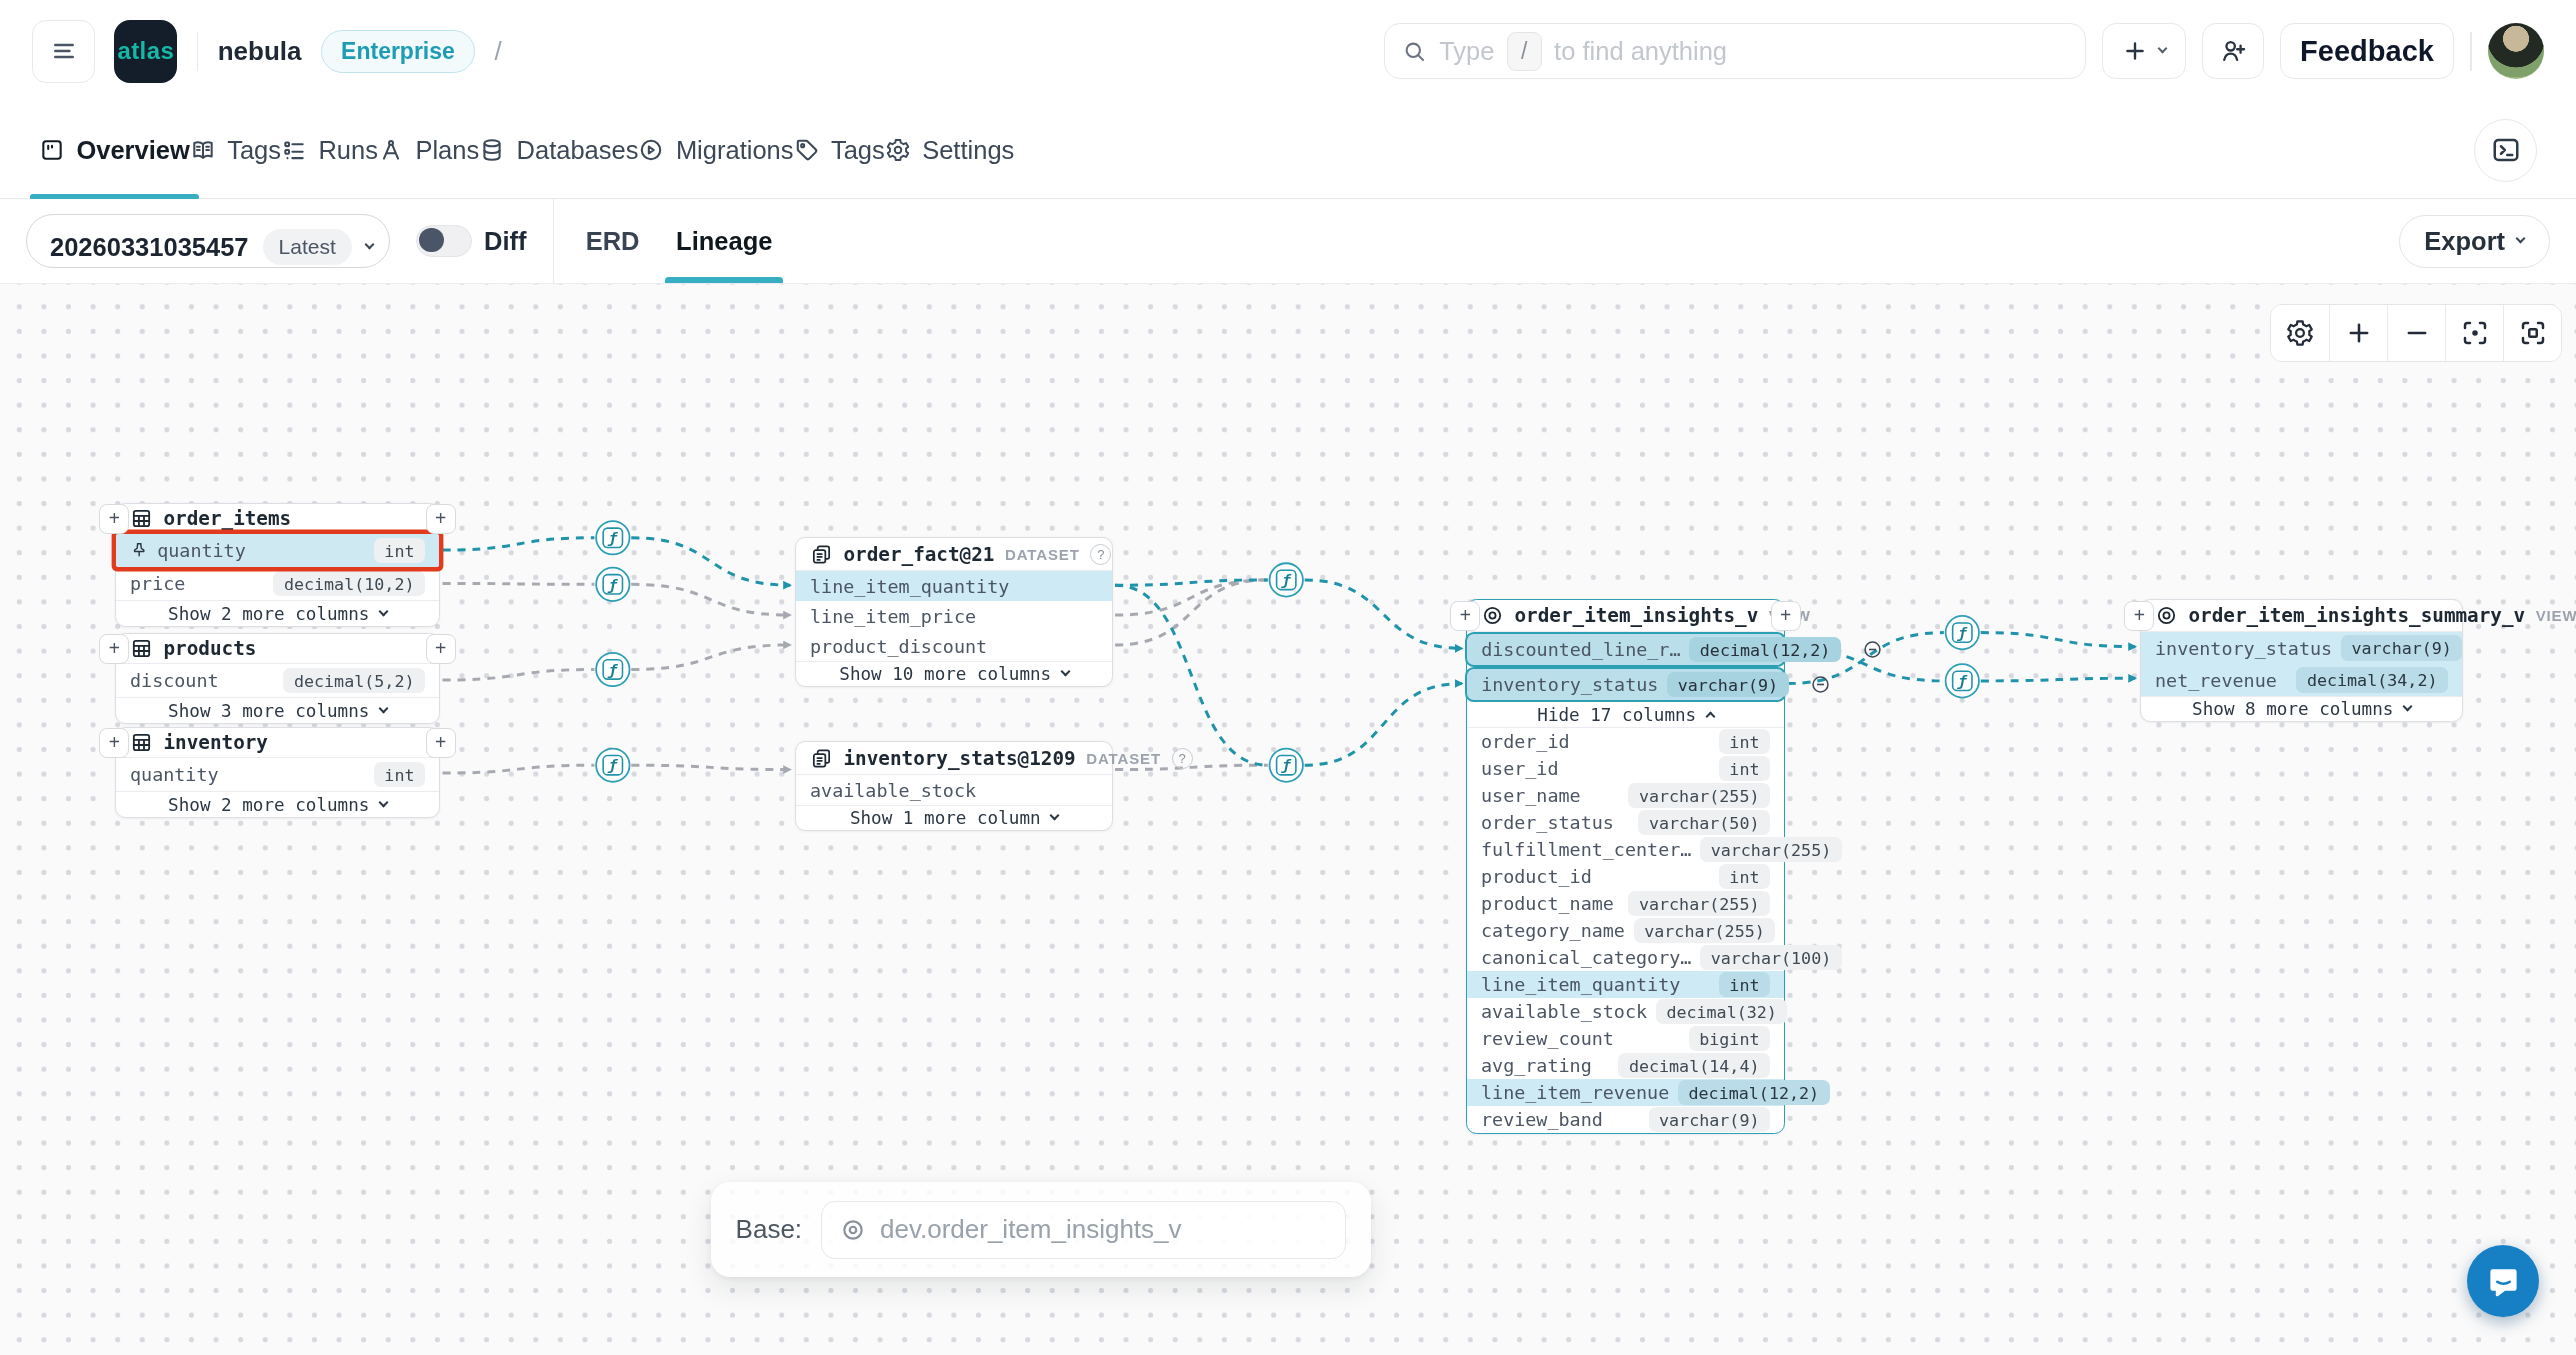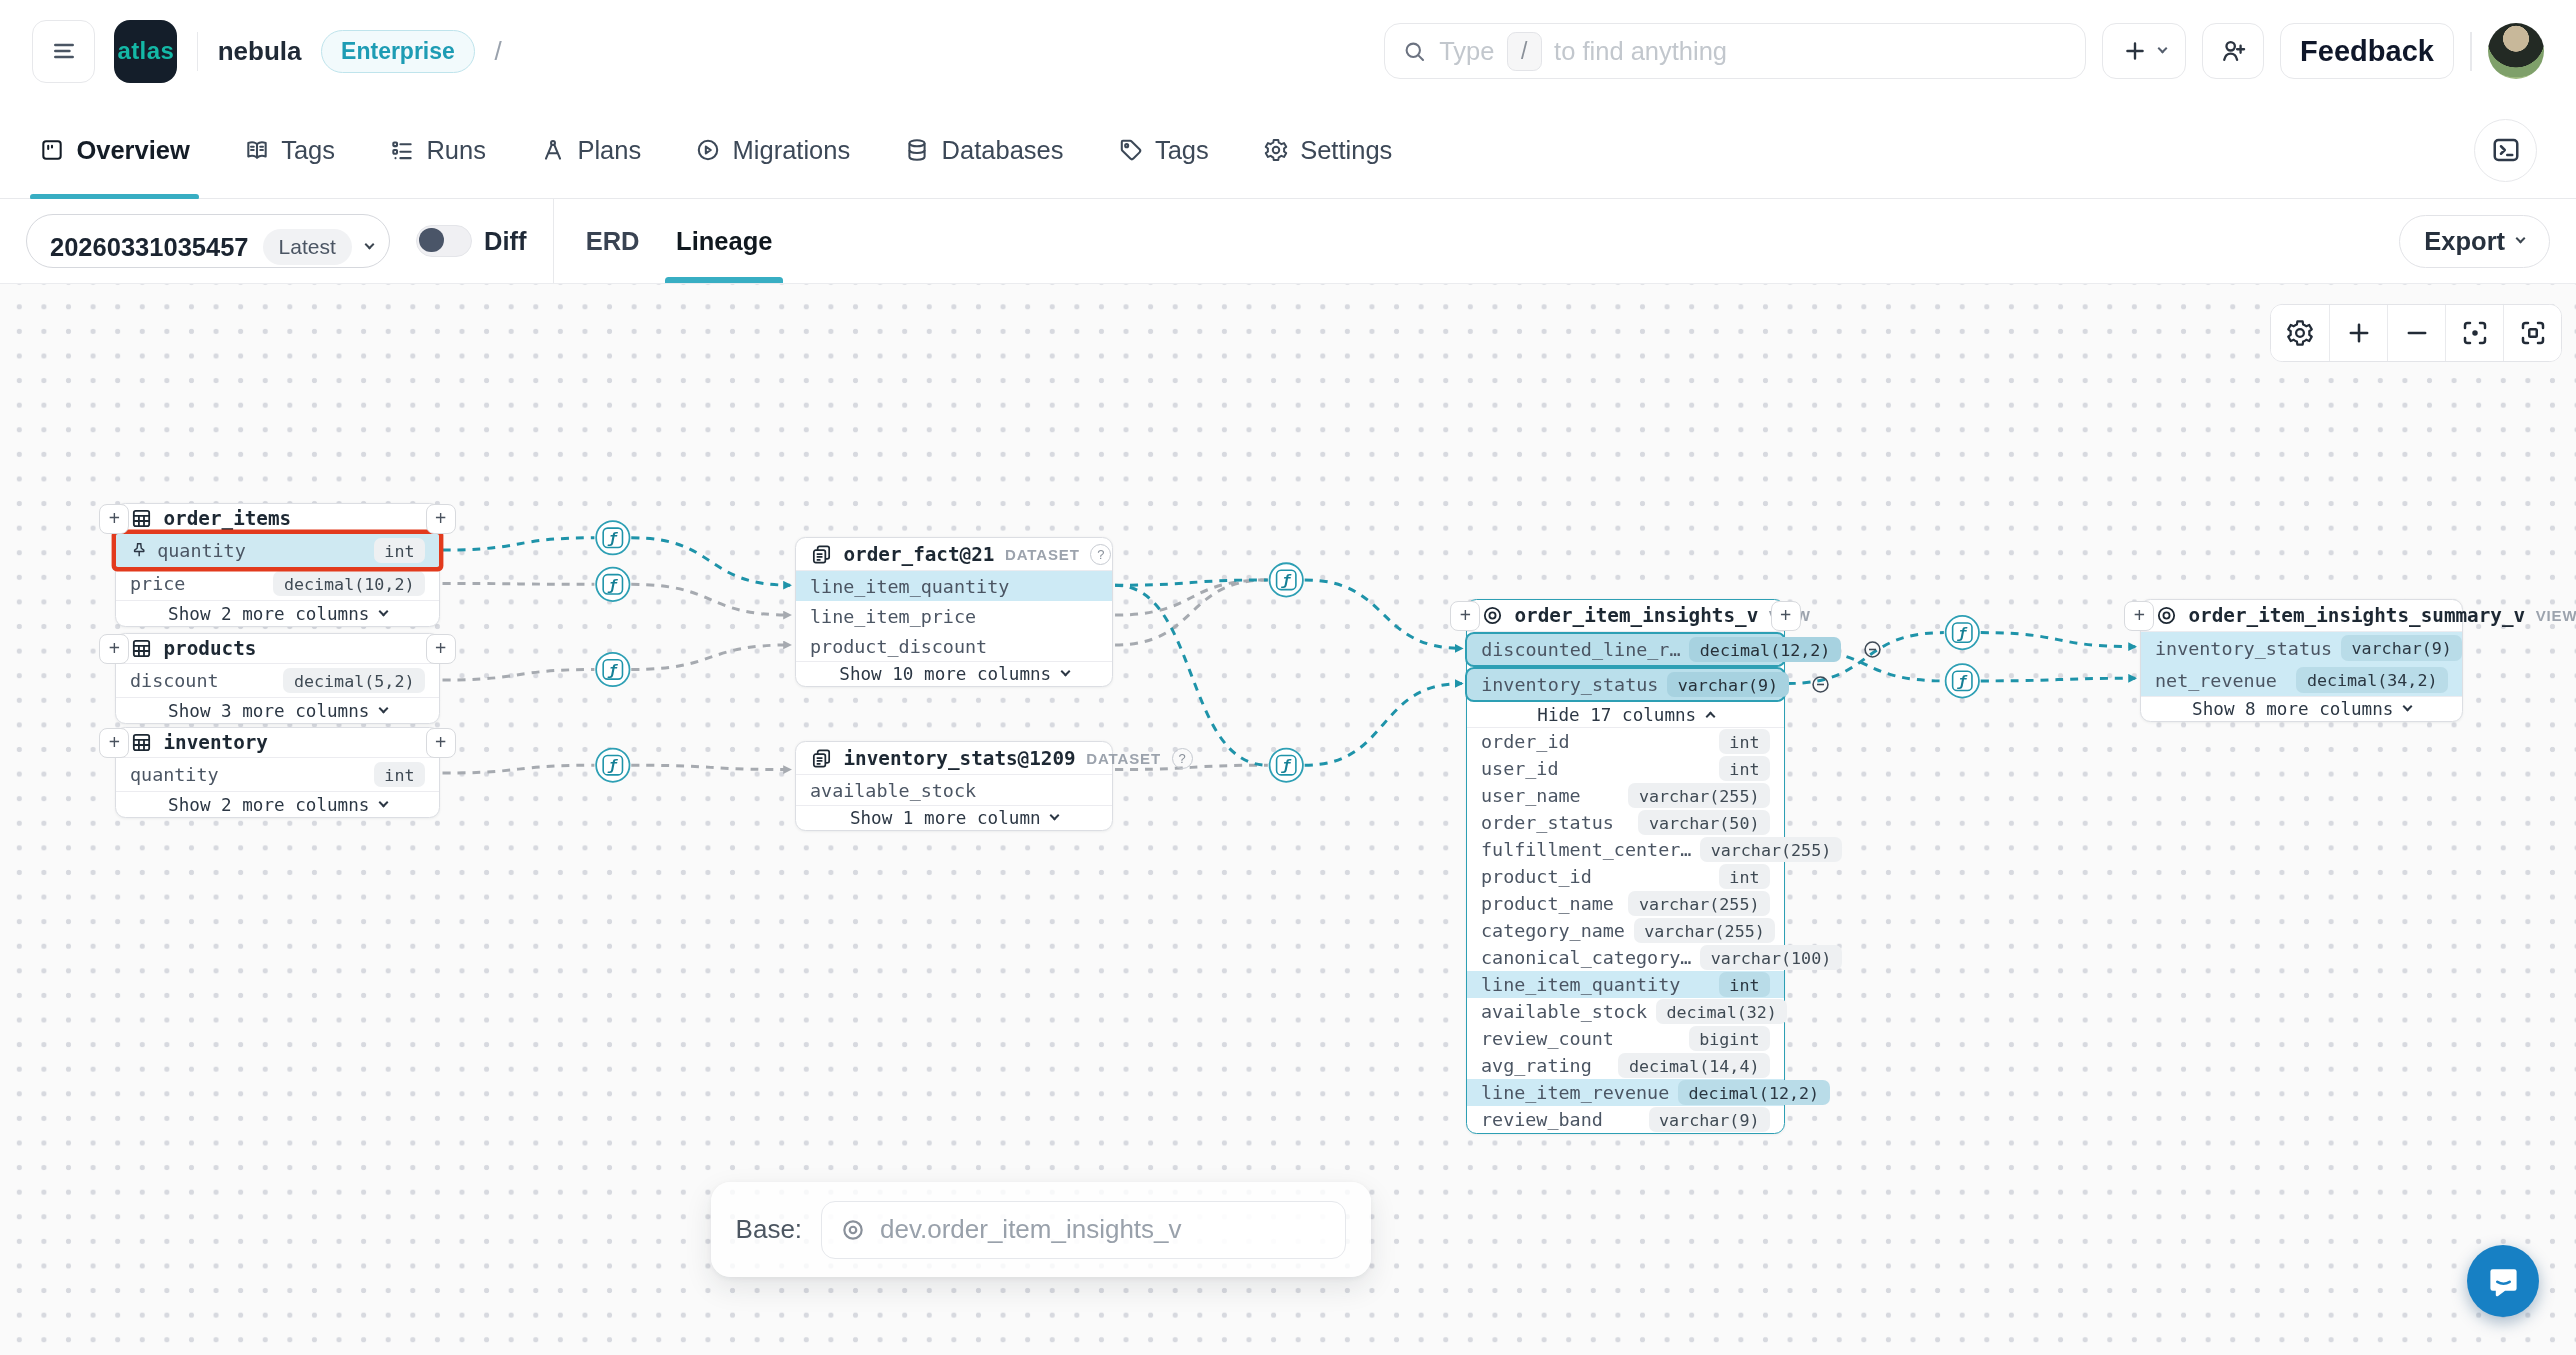--- a/index.html
+++ b/index.html
@@ -148,21 +148,21 @@
     </div>
     <div class="pill-btn fb-btn">
       <span>Feedback</span>
     </div>
     <div class="vdiv"></div>
     <div class="avatar"></div>
   </div>
 </div>
 
 <div class="nav">
-  <div id="nav-tabs" style="display:flex;align-items:flex-end;gap:54px;height:100%">
+  <div id="nav-tabs" style="display:flex;align-items:flex-end;height:100%">
       <div class="tab active">
         <span style="display:flex">
           <svg width="26" height="26" viewBox="0 0 24 24" fill="none" stroke="currentColor" stroke-width="1.9" stroke-linecap="round">
             <rect x="4" y="4" width="16" height="16" rx="2.5"></rect>
             <path d="M8.5 8v3M12 8v1.6"></path>
           </svg>
         </span>
         <span>Overview</span>
         <div class="underline"></div>
       </div>
@@ -190,36 +190,36 @@
         <span style="display:flex">
           <svg width="26" height="26" viewBox="0 0 24 24" fill="none" stroke="currentColor" stroke-width="1.9" stroke-linecap="round" stroke-linejoin="round">
             <circle cx="12" cy="5.5" r="1.8"></circle>
             <path d="M10.8 7.2 5.5 20M13.2 7.2 18.5 20M7.5 15h9"></path>
           </svg>
         </span>
         <span>Plans</span>
       </div>
       <div class="tab">
         <span style="display:flex">
-          <svg width="26" height="26" viewBox="0 0 24 24" fill="none" stroke="currentColor" stroke-width="1.9" stroke-linecap="round" stroke-linejoin="round">
-            <circle cx="12" cy="12" r="8.5"></circle>
-            <path d="M10 8.8l4.6 3.2-4.6 3.2z"></path>
-          </svg>
-        </span>
-        <span>Migrations</span>
-      </div>
-      <div class="tab">
-        <span style="display:flex">
           <svg width="26" height="26" viewBox="0 0 24 24" fill="none" stroke="currentColor" stroke-width="1.9">
             <ellipse cx="12" cy="5.8" rx="7" ry="2.8"></ellipse>
             <path d="M5 5.8v12.4c0 1.6 3.1 2.8 7 2.8s7-1.2 7-2.8V5.8"></path>
             <path d="M5 12c0 1.6 3.1 2.8 7 2.8s7-1.2 7-2.8"></path>
           </svg>
         </span>
         <span>Databases</span>
+      </div>
+      <div class="tab">
+        <span style="display:flex">
+          <svg width="26" height="26" viewBox="0 0 24 24" fill="none" stroke="currentColor" stroke-width="1.9" stroke-linecap="round" stroke-linejoin="round">
+            <circle cx="12" cy="12" r="8.5"></circle>
+            <path d="M10 8.8l4.6 3.2-4.6 3.2z"></path>
+          </svg>
+        </span>
+        <span>Migrations</span>
       </div>
       <div class="tab">
         <span style="display:flex">
           <svg width="26" height="26" viewBox="0 0 24 24" fill="none" stroke="currentColor" stroke-width="1.9" stroke-linejoin="round">
             <path d="M3.5 11.2V4.5A1 1 0 0 1 4.5 3.5h6.7a2 2 0 0 1 1.4.6l7.3 7.3a2 2 0 0 1 0 2.8l-5.7 5.7a2 2 0 0 1-2.8 0l-7.3-7.3a2 2 0 0 1-.6-1.4z"></path>
             <circle cx="8" cy="8" r="1.4"></circle>
           </svg>
         </span>
         <span>Tags</span>
       </div>

